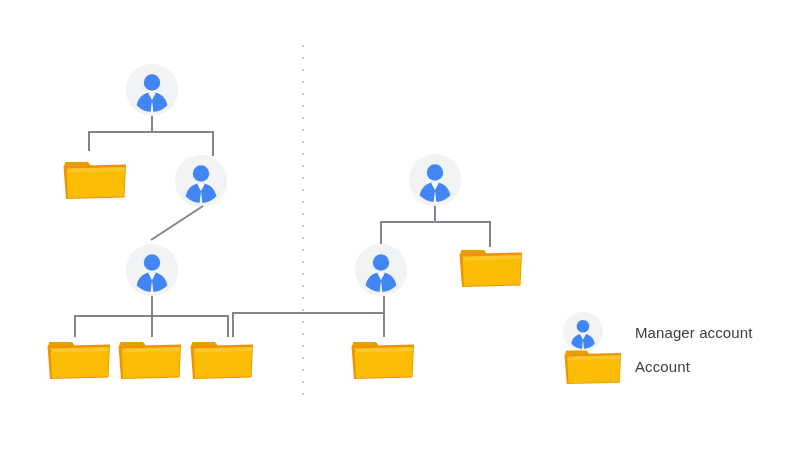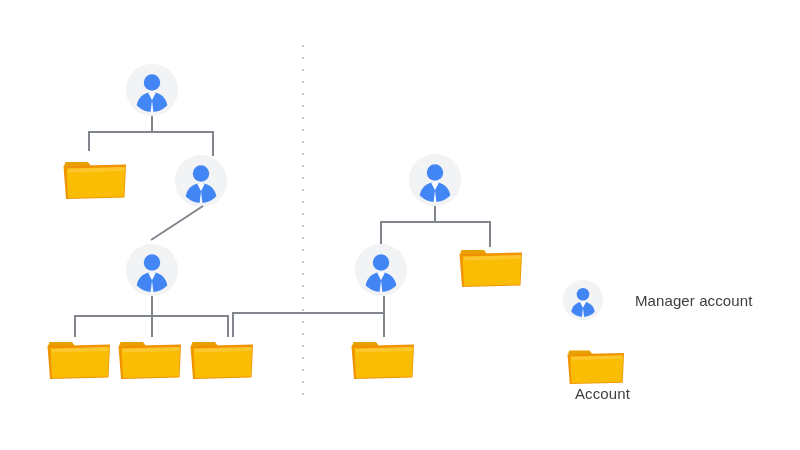--- a/index.html
+++ b/index.html
@@ -217,34 +217,34 @@
     <svg viewBox="0 0 66 42" aria-hidden="true">
       <path d="M2 8 L3.5 4 L26 4 L29 8 Z" fill="#e8a000"></path>
       <path d="M1.5 8 L64 6.5 L62.5 39.5 L4 41 Z" fill="#f09300"></path>
       <path d="M4.5 10.5 L63 9 L61.8 38.5 L6 40 Z" fill="#fbbc04"></path>
       <path d="M6 10.8 L62.8 9.3 L62.4 13 L6.3 14.4 Z" fill="#fcc934" opacity="0.85"></path>
     </svg>
   </div>
 
   <div class="legend" style="left:0; top:0;">
 
-    <div class="legend-row" style="left:563px; top:280px;">
+    <div class="legend-row" style="left:563px; top:312px;">
       <span style="display:inline-block;width:40px;height:40px;border-radius:50%;background:#f1f3f4;overflow:hidden;">
         <svg viewBox="0 0 52 52" style="width:40px;height:40px;display:block;" aria-hidden="true">
           <circle cx="26" cy="26" r="26" fill="#f1f3f4"></circle>
           <circle cx="26" cy="18.5" r="8.2" fill="#4285f4"></circle>
           <path d="M26 28.2c-8.4 0-14.2 5.6-15.3 13.1 3.9 4.2 9.3 6.7 15.3 6.7s11.4-2.5 15.3-6.7C40.2 33.8 34.4 28.2 26 28.2z" fill="#4285f4"></path>
           <path d="M22.2 28.8 L26 36.2 L29.8 28.8 L26 27.4 Z" fill="#ffffff"></path>
           <path d="M26 36.4 L24.6 48 L27.4 48 Z" fill="#ffffff" opacity="0.95"></path>
         </svg>
       </span>
       <span class="legend-label" style="margin-left:32px;">Manager account</span>
     </div>
 
-    <div class="legend-row" style="left:563px; top:347px;flex-direction:column;">
+    <div class="legend-row" style="left:563px; top:347px;">
       <span style="display:inline-block;width:60px;height:38px;">
         <svg viewBox="0 0 66 42" style="width:60px;height:38px;display:block;" aria-hidden="true">
           <path d="M2 8 L3.5 4 L26 4 L29 8 Z" fill="#e8a000"></path>
           <path d="M1.5 8 L64 6.5 L62.5 39.5 L4 41 Z" fill="#f09300"></path>
           <path d="M4.5 10.5 L63 9 L61.8 38.5 L6 40 Z" fill="#fbbc04"></path>
           <path d="M6 10.8 L62.8 9.3 L62.4 13 L6.3 14.4 Z" fill="#fcc934" opacity="0.85"></path>
         </svg>
       </span>
       <span class="legend-label" style="margin-left:12px;">Account</span>
     </div>

